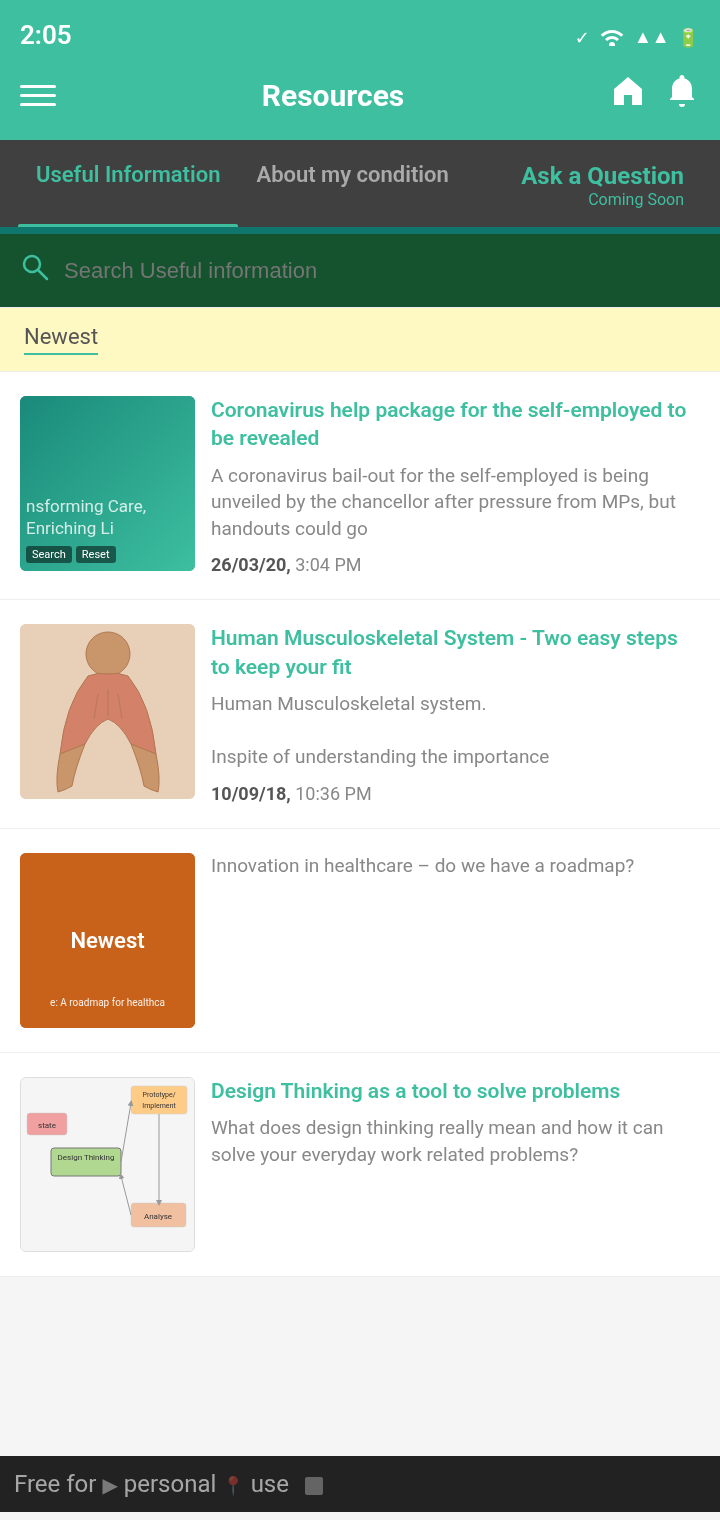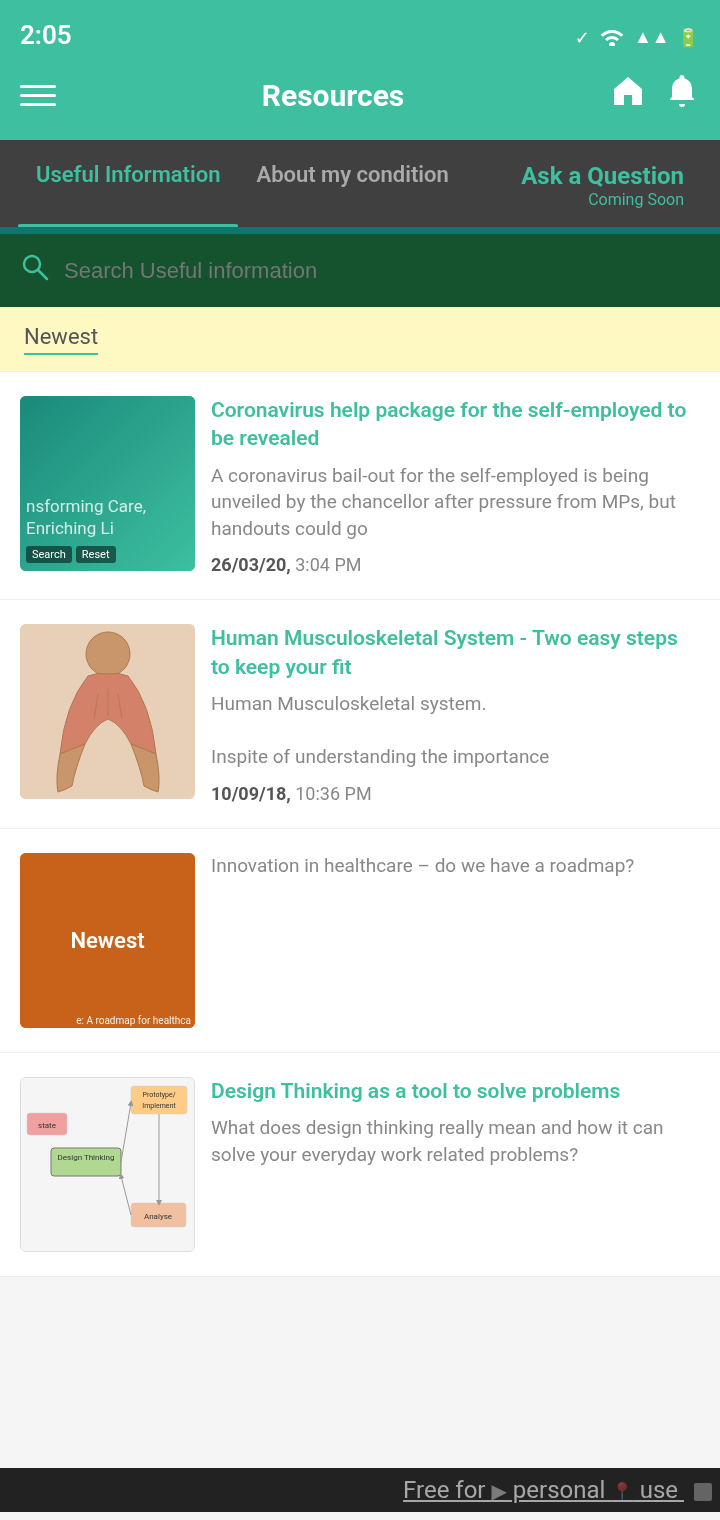--- a/index.html
+++ b/index.html
@@ -208,26 +208,26 @@
       top: 50%;
       left: 50%;
       transform: translate(-50%, -50%);
       color: white;
       font-size: 22px;
       font-weight: 600;
       text-align: center;
     }
     .thumb-orange-sub {
       position: absolute;
-      bottom: 2px;
+      bottom: 20px;
       left: 4px;
       right: 4px;
       font-size: 10px;
       color: rgba(255,255,255,0.9);
-      text-align: right;
+      text-align: center;
     }
 
     .article-body {
       flex: 1;
       padding: 0 0 0 16px;
       display: flex;
       flex-direction: column;
     }
     .article-title {
       font-size: 21px;
@@ -251,26 +251,25 @@
       color: #555;
       font-weight: 700;
     }
 
     
     .watermark {
       position: fixed;
       bottom: 8px;
       left: 0;
       right: 0;
-      text-align: right;
+      text-align: left;
       background: #222;
       color: rgba(255,255,255,0.6);
       font-size: 24px;
-      padding: 8px;
-      text-decoration: underline;
+      padding: 14px;
     }
   </style>
 </head>
 <body>
 
 <div class="status-bar">
   <span class="status-time">2:05</span>
   <div class="status-icons">
     <span style="font-size:18px;color:white;">✓</span>
     <span style="color:white;">

